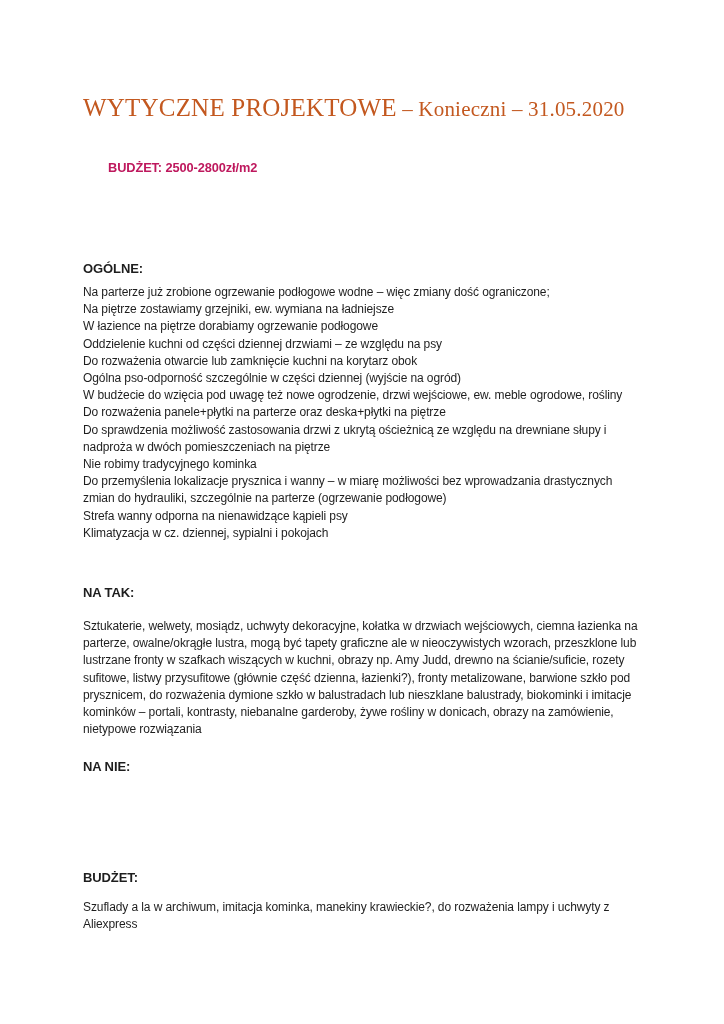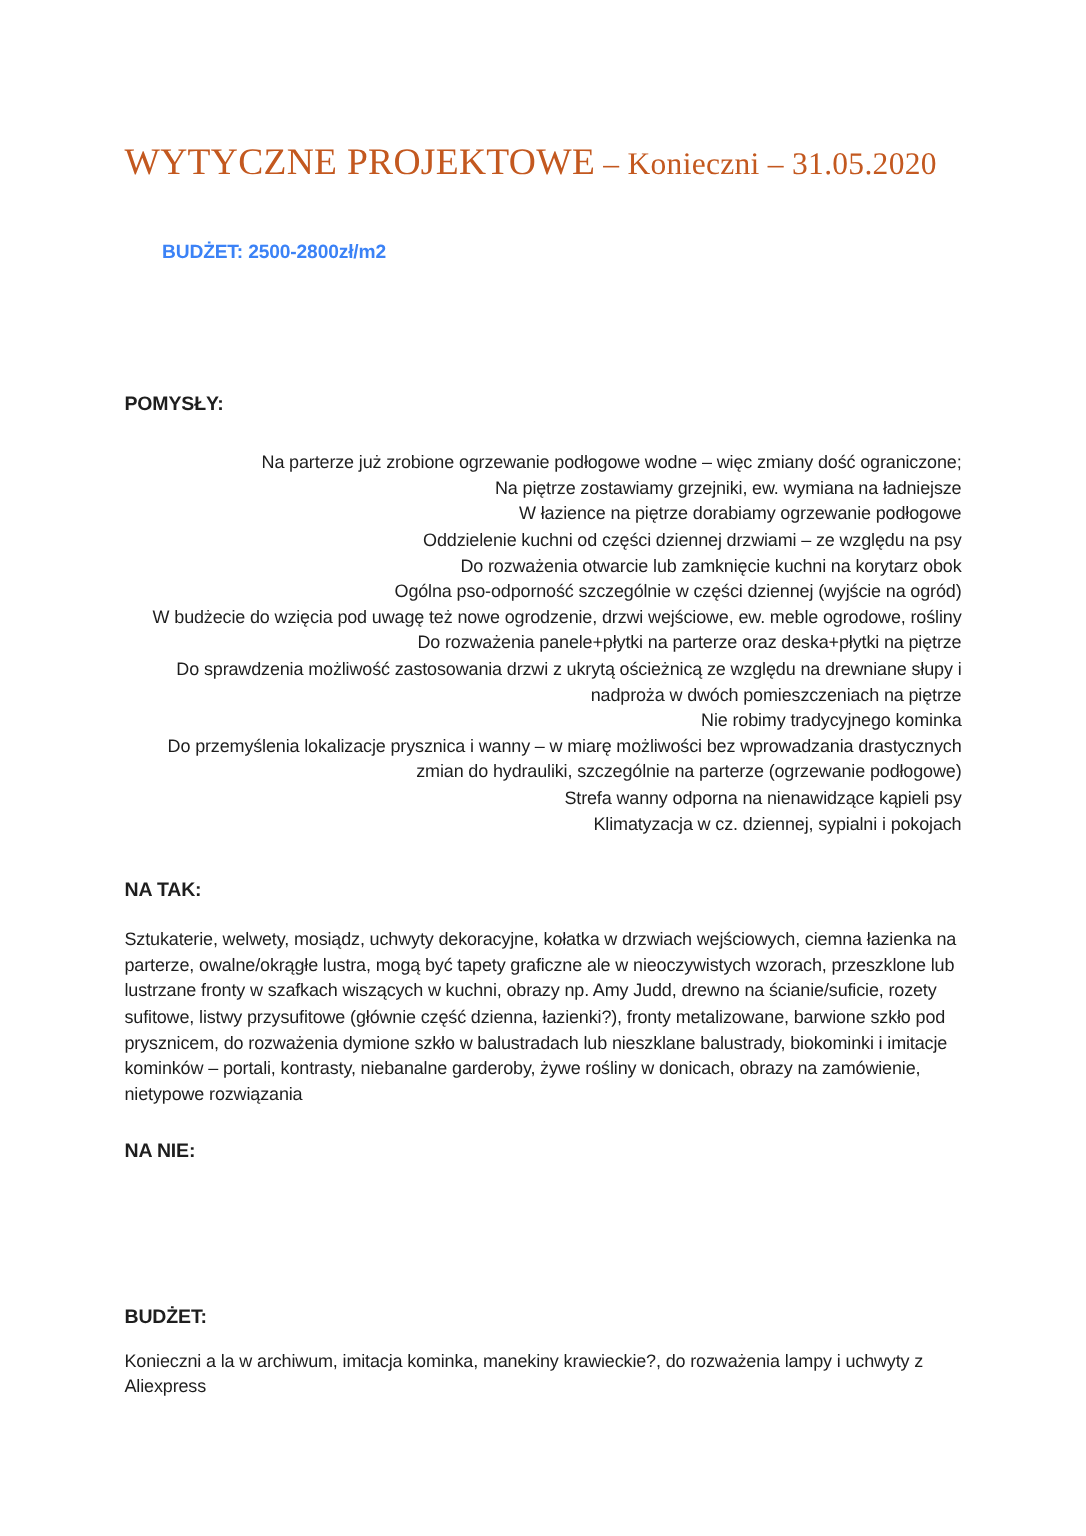--- a/index.html
+++ b/index.html
@@ -34,21 +34,21 @@
     font-size: 21px;
     letter-spacing: 0.2px;
   }
   .budget {
     position: absolute;
     left: 83px;
     top: 160px;
     margin: 0;
     font-size: 12.8px;
     font-weight: bold;
-    color: #3b82f6;
+    color: #be185d;
     letter-spacing: -0.1px;
     padding-left: 25px;
   }
   .section-heading {
     position: absolute;
     left: 83px;
     margin: 0;
     font-size: 13px;
     font-weight: bold;
     color: #1E1E1E;
@@ -59,55 +59,55 @@
     left: 83px;
     width: 558px;
     margin: 0;
     font-size: 12px;
     line-height: 17.2px;
     color: #1E1E1E;
     letter-spacing: -0.1px;
     white-space: pre-line;
   }
   .h-ogolne  { top: 261px; }
-  .b-ogolne  { top: 300px; text-align: right; }
+  .b-ogolne  { top: 284px; }
   .h-natak   { top: 585px; }
   .b-natak   { top: 618px; }
   .h-nanie   { top: 759px; }
   .b-nanie   { top: 788px; }
   .h-pomysly { top: 870px; }
   .b-pomysly { top: 899px; }
 </style>
 </head>
 <body>
 
 <div class="page">
 
   <h1 class="doc-title">
     <span class="title-main">WYTYCZNE PROJEKTOWE</span><span class="title-suffix"> – Konieczni – 31.05.2020</span>
   </h1>
 
   <p class="budget">BUDŻET: 2500-2800zł/m2</p>
 
-  <h2 class="section-heading h-ogolne">POMYSŁY:</h2>
+  <h2 class="section-heading h-ogolne">OGÓLNE:</h2>
   <div class="section-body b-ogolne">Na parterze już zrobione ogrzewanie podłogowe wodne – więc zmiany dość ograniczone;
 Na piętrze zostawiamy grzejniki, ew. wymiana na ładniejsze
 W łazience na piętrze dorabiamy ogrzewanie podłogowe
 Oddzielenie kuchni od części dziennej drzwiami – ze względu na psy
 Do rozważenia otwarcie lub zamknięcie kuchni na korytarz obok
 Ogólna pso-odporność szczególnie w części dziennej (wyjście na ogród)
 W budżecie do wzięcia pod uwagę też nowe ogrodzenie, drzwi wejściowe, ew. meble ogrodowe, rośliny
 Do rozważenia panele+płytki na parterze oraz deska+płytki na piętrze
 Do sprawdzenia możliwość zastosowania drzwi z ukrytą ościeżnicą ze względu na drewniane słupy i nadproża w dwóch pomieszczeniach na piętrze
 Nie robimy tradycyjnego kominka
 Do przemyślenia lokalizacje prysznica i wanny – w miarę możliwości bez wprowadzania drastycznych zmian do hydrauliki, szczególnie na parterze (ogrzewanie podłogowe)
 Strefa wanny odporna na nienawidzące kąpieli psy
 Klimatyzacja w cz. dziennej, sypialni i pokojach</div>
 
   <h2 class="section-heading h-natak">NA TAK:</h2>
   <div class="section-body b-natak">Sztukaterie, welwety, mosiądz, uchwyty dekoracyjne, kołatka w drzwiach wejściowych, ciemna łazienka na parterze, owalne/okrągłe lustra, mogą być tapety graficzne ale w nieoczywistych wzorach, przeszklone lub lustrzane fronty w szafkach wiszących w kuchni, obrazy np. Amy Judd, drewno na ścianie/suficie, rozety sufitowe, listwy przysufitowe (głównie część dzienna, łazienki?), fronty metalizowane, barwione szkło pod prysznicem, do rozważenia dymione szkło w balustradach lub nieszklane balustrady, biokominki i imitacje kominków – portali, kontrasty, niebanalne garderoby, żywe rośliny w donicach, obrazy na zamówienie, nietypowe rozwiązania</div>
 
   <h2 class="section-heading h-nanie">NA NIE:</h2>
 
   <h2 class="section-heading h-pomysly">BUDŻET:</h2>
-  <div class="section-body b-pomysly">Konieczni a la w archiwum, imitacja kominka, manekiny krawieckie?, do rozważenia lampy i uchwyty z Aliexpress</div>
+  <div class="section-body b-pomysly">Szuflady a la w archiwum, imitacja kominka, manekiny krawieckie?, do rozważenia lampy i uchwyty z Aliexpress</div>
 
 </div>
 
 </body></html>

